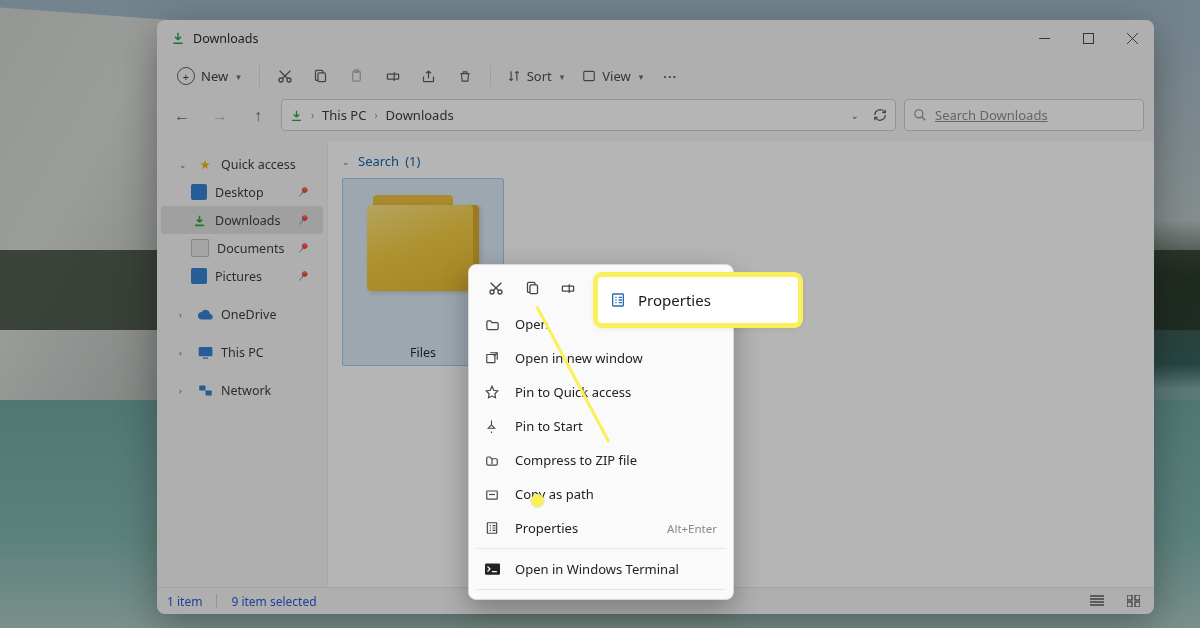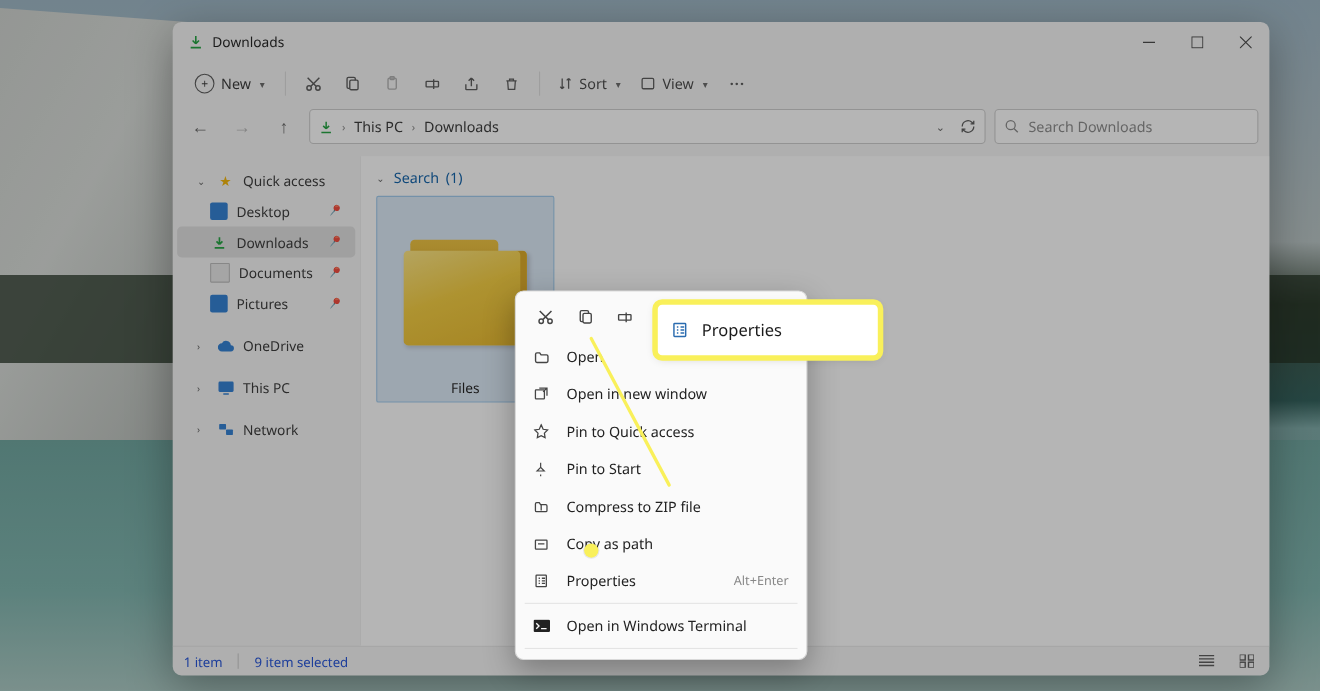--- a/index.html
+++ b/index.html
@@ -24,21 +24,21 @@
   .chev{font-size:9px;color:#666;margin-left:2px;}
   .sep{width:1px;height:22px;background:#ddd;margin:0 6px;}
   .tbtn{width:34px;height:32px;display:flex;align-items:center;justify-content:center;color:#555;border-radius:4px;}
   .textbtn{display:flex;align-items:center;gap:6px;padding:6px 8px;color:#444;}
 
   .navrow{height:38px;display:flex;align-items:center;padding:0 10px 8px 10px;gap:8px;}
   .navarrow{width:30px;height:30px;display:flex;align-items:center;justify-content:center;color:#666;border-radius:4px;font-size:16px;}
   .addr{flex:1;height:30px;border:1px solid #ccc;border-radius:4px;background:#fff;display:flex;align-items:center;padding:0 8px;gap:6px;color:#333;}
   .addr .refresh{margin-left:auto;color:#666;}
   .crumb-chev{color:#888;font-size:10px;margin:0 2px;}
-  .search{width:222px;height:30px;border:1px solid #ccc;border-radius:4px;background:#fff;display:flex;align-items:center;padding:0 8px;gap:8px;color:#888;}
+  .search{width:222px;height:30px;border:1px solid #ccc;border-radius:4px;background:#fff;display:flex;align-items:center;padding:0 8px;gap:8px;color:#888;text-decoration:underline;}
 
   .body{flex:1;display:flex;min-height:0;}
   .sidebar{width:170px;padding:6px 0;font-size:12.5px;}
   .sbgroup{padding:2px 0;}
   .sbitem{display:flex;align-items:center;gap:8px;height:28px;padding:0 12px 0 18px;color:#333;border-radius:4px;margin:0 4px;}
   .sbitem.child{padding-left:30px;}
   .sbitem.active{background:#e0e0e0;}
   .sbitem .pin{margin-left:auto;color:#999;font-size:11px;transform:rotate(40deg);}
   .caret{font-size:9px;color:#666;width:10px;}
   .ico{width:16px;height:16px;display:flex;align-items:center;justify-content:center;}
@@ -47,21 +47,21 @@
   .ico.green{color:#1aa03a;}
   .ico.doc{background:#e8e8e8;border:1px solid #bbb;border-radius:1px;}
   .ico.pic{background:#2b7cd3;border-radius:2px;}
   .ico.cloud{color:#2b7cd3;}
   .ico.pc{color:#2b7cd3;}
   .ico.net{color:#2b7cd3;}
 
   .content{flex:1;background:#fff;border-left:1px solid #eee;padding:8px 14px;position:relative;}
   .grouphdr{display:flex;align-items:center;gap:6px;color:#0a5ea8;font-size:13px;margin:2px 0 8px 0;}
   .grouphdr .c2{color:#0a5ea8;}
-  .folder-tile{width:148px;height:172px;border:1px solid #9ecaed;background:#dceaf8;display:flex;flex-direction:column;align-items:center;justify-content:flex-end;padding:10px 6px 4px 6px;border-radius:2px;}
+  .folder-tile{width:148px;height:172px;border:1px solid #9ecaed;background:#dceaf8;display:flex;flex-direction:column;align-items:center;justify-content:space-between;padding:10px 6px 4px 6px;border-radius:2px;}
   .foldericon{position:relative;width:112px;height:100px;margin-top:6px;}
   .folder-back{position:absolute;left:6px;top:0;width:80px;height:18px;background:linear-gradient(#f0c23a,#e6b830);border-radius:4px 4px 0 0;}
   .folder-body{position:absolute;left:0;top:10px;width:112px;height:86px;background:linear-gradient(160deg,#ffe680 0%,#f5cc3a 45%,#e8b726 100%);border-radius:4px;box-shadow:inset -6px 0 0 #dca820, 2px 2px 4px rgba(0,0,0,.15);}
   .fname{margin-top:26px;font-size:12.5px;}
 
   .statusbar{height:26px;border-top:1px solid #e6e6e6;display:flex;align-items:center;padding:0 10px;font-size:12px;color:#1d4ed8;gap:14px;}
   .statusbar .spacer{flex:1;}
   .vwicn{width:22px;height:20px;display:flex;align-items:center;justify-content:center;color:#555;}
 
   .ctx{position:absolute;left:468px;top:264px;width:252px;background:#fafafa;border:1px solid #d9d9d9;border-radius:8px;box-shadow:0 10px 28px rgba(0,0,0,.30);padding:6px;font-size:13px;color:#222;}

